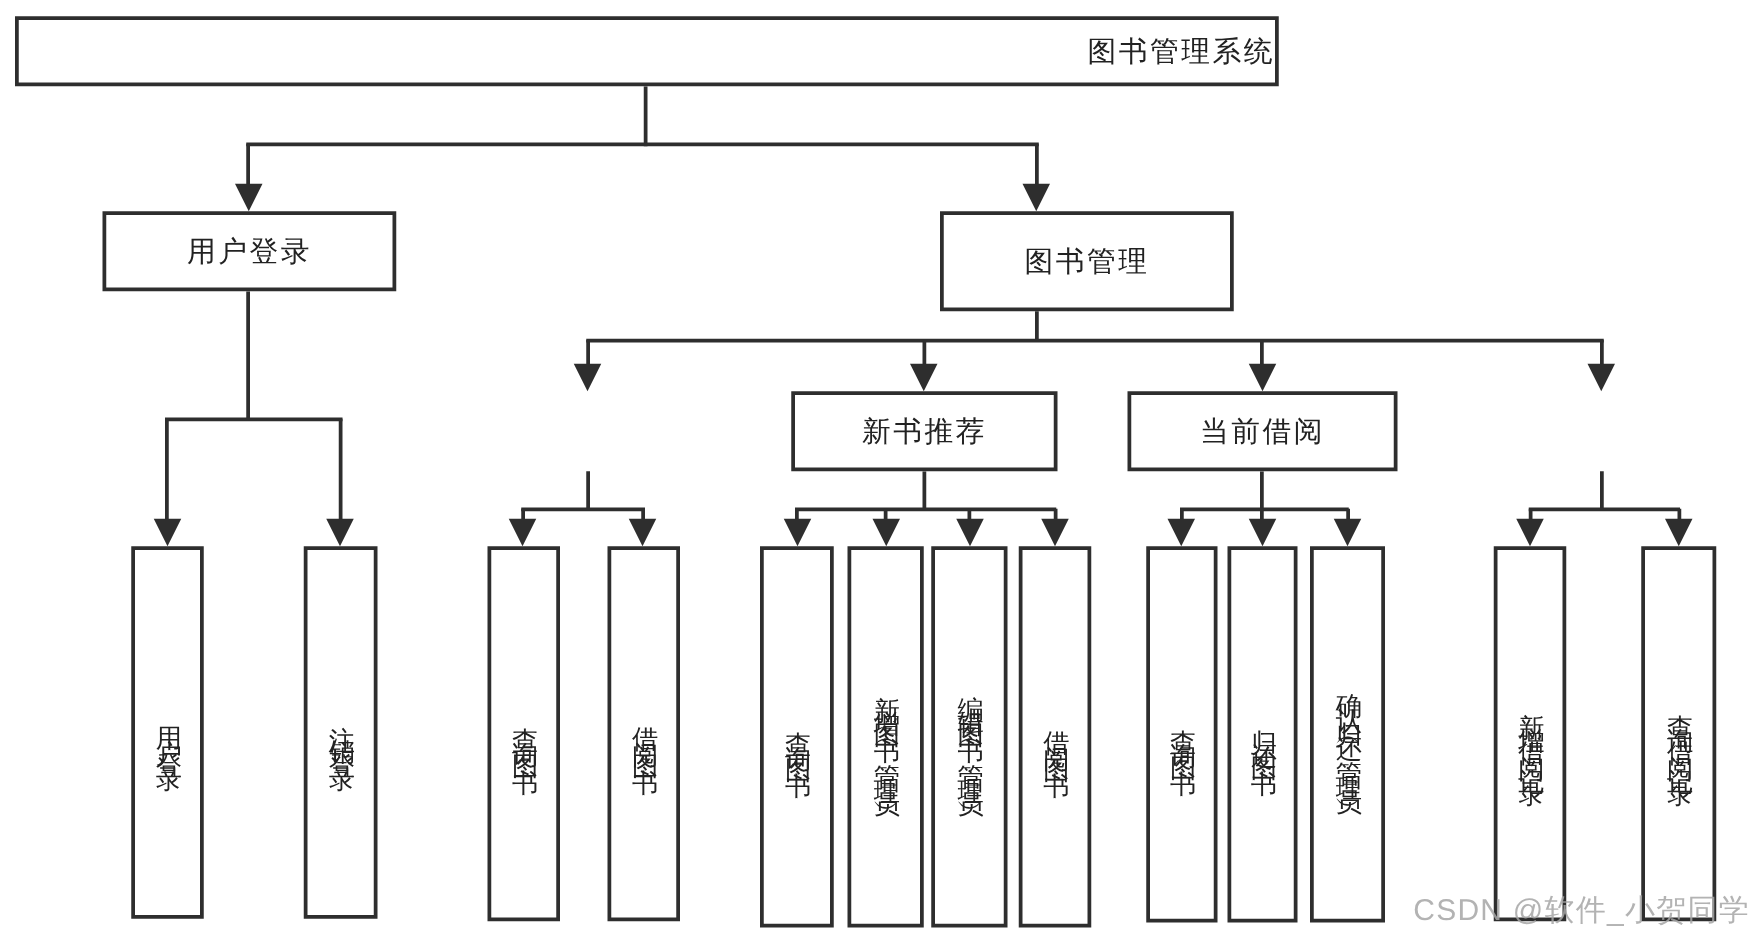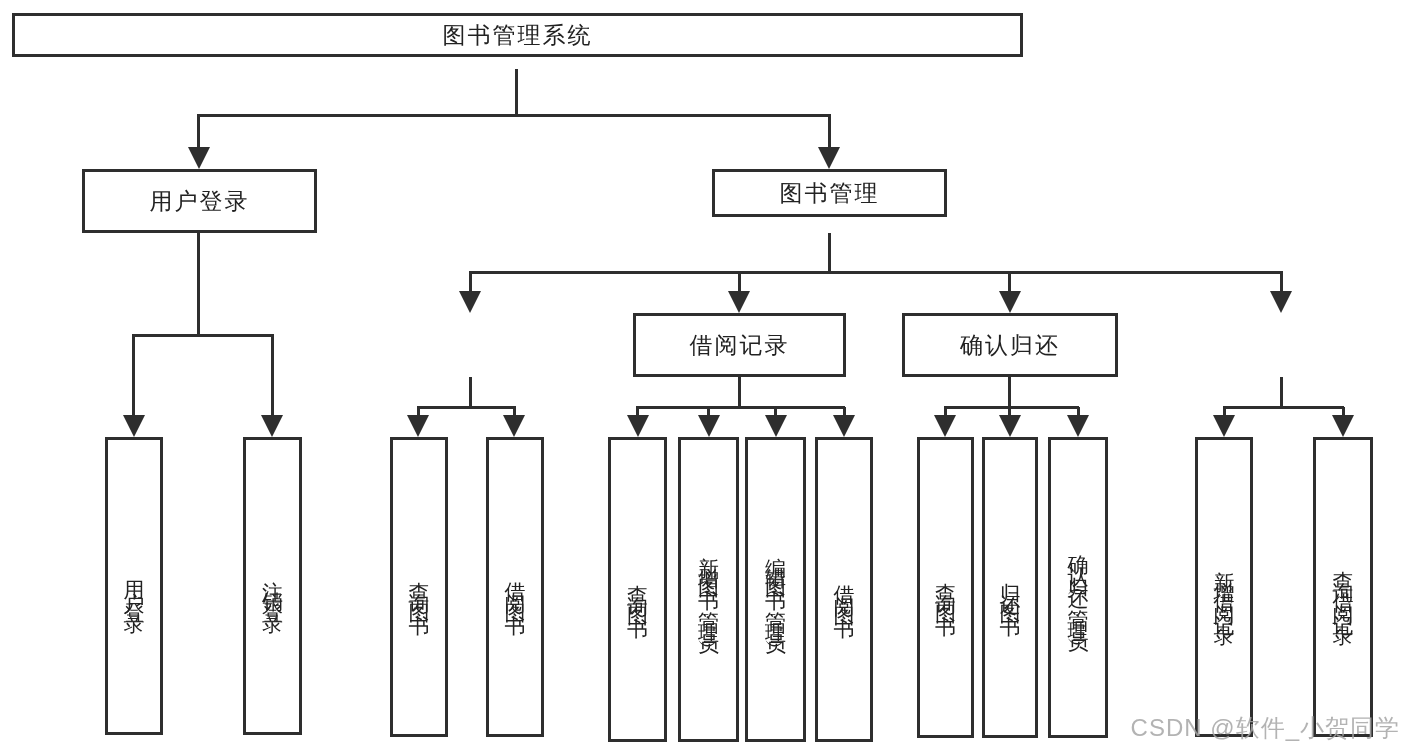--- a/index.html
+++ b/index.html
@@ -55,35 +55,35 @@
     letter-spacing:1px;
     z-index:3;
     opacity:.85;
   }
 </style>
 </head>
 <body>
 
 <div class="canvas">
 
-  <div class="hbox" style="left:12px;top:13px;width:1011px;height:44px;">
+  <div class="hbox" style="left:12px;top:13px;width:1011px;height:56px;justify-content:flex-end;">
     <span>图书管理系统</span>
   </div>
 
   <div class="vline" style="left:515px;top:69px;height:48px;"></div>
   <div class="hline" style="left:197px;top:114px;width:634px;"></div>
   <div class="vline" style="left:197px;top:115px;height:34px;"></div>
   <div class="tri" style="left:188px;top:147px;"></div>
   <div class="vline" style="left:828px;top:115px;height:34px;"></div>
   <div class="tri" style="left:818px;top:147px;"></div>
 
   <div class="hbox" style="left:82px;top:169px;width:235px;height:64px;">
     <span>用户登录</span>
   </div>
-  <div class="hbox" style="left:712px;top:169px;width:235px;height:48px;">
+  <div class="hbox" style="left:752px;top:169px;width:235px;height:80px;">
     <span>图书管理</span>
   </div>
 
   <div class="vline" style="left:197px;top:233px;height:103px;"></div>
   <div class="hline" style="left:132px;top:334px;width:142px;"></div>
   <div class="vline" style="left:132px;top:335px;height:82px;"></div>
   <div class="tri" style="left:123px;top:415px;"></div>
   <div class="vline" style="left:271px;top:335px;height:82px;"></div>
   <div class="tri" style="left:261px;top:415px;"></div>
 
@@ -92,24 +92,24 @@
   <div class="vline" style="left:469px;top:272px;height:21px;"></div>
   <div class="tri" style="left:459px;top:291px;"></div>
   <div class="vline" style="left:738px;top:272px;height:21px;"></div>
   <div class="tri" style="left:728px;top:291px;"></div>
   <div class="vline" style="left:1008px;top:272px;height:21px;"></div>
   <div class="tri" style="left:999px;top:291px;"></div>
   <div class="vline" style="left:1280px;top:272px;height:21px;"></div>
   <div class="tri" style="left:1270px;top:291px;"></div>
 
   <div class="hbox" style="left:633px;top:313px;width:213px;height:64px;">
-    <span>借阅记录</span>
+    <span>新书推荐</span>
   </div>
   <div class="hbox" style="left:902px;top:313px;width:216px;height:64px;">
-    <span>确认归还</span>
+    <span>当前借阅</span>
   </div>
 
   <div class="vline" style="left:469px;top:377px;height:30px;"></div>
   <div class="vline" style="left:738px;top:377px;height:30px;"></div>
   <div class="vline" style="left:1008px;top:377px;height:30px;"></div>
   <div class="vline" style="left:1280px;top:377px;height:30px;"></div>
 
   <div class="hline" style="left:417px;top:406px;width:99px;"></div>
   <div class="hline" style="left:636px;top:406px;width:209px;"></div>
   <div class="hline" style="left:944px;top:406px;width:135px;"></div>

